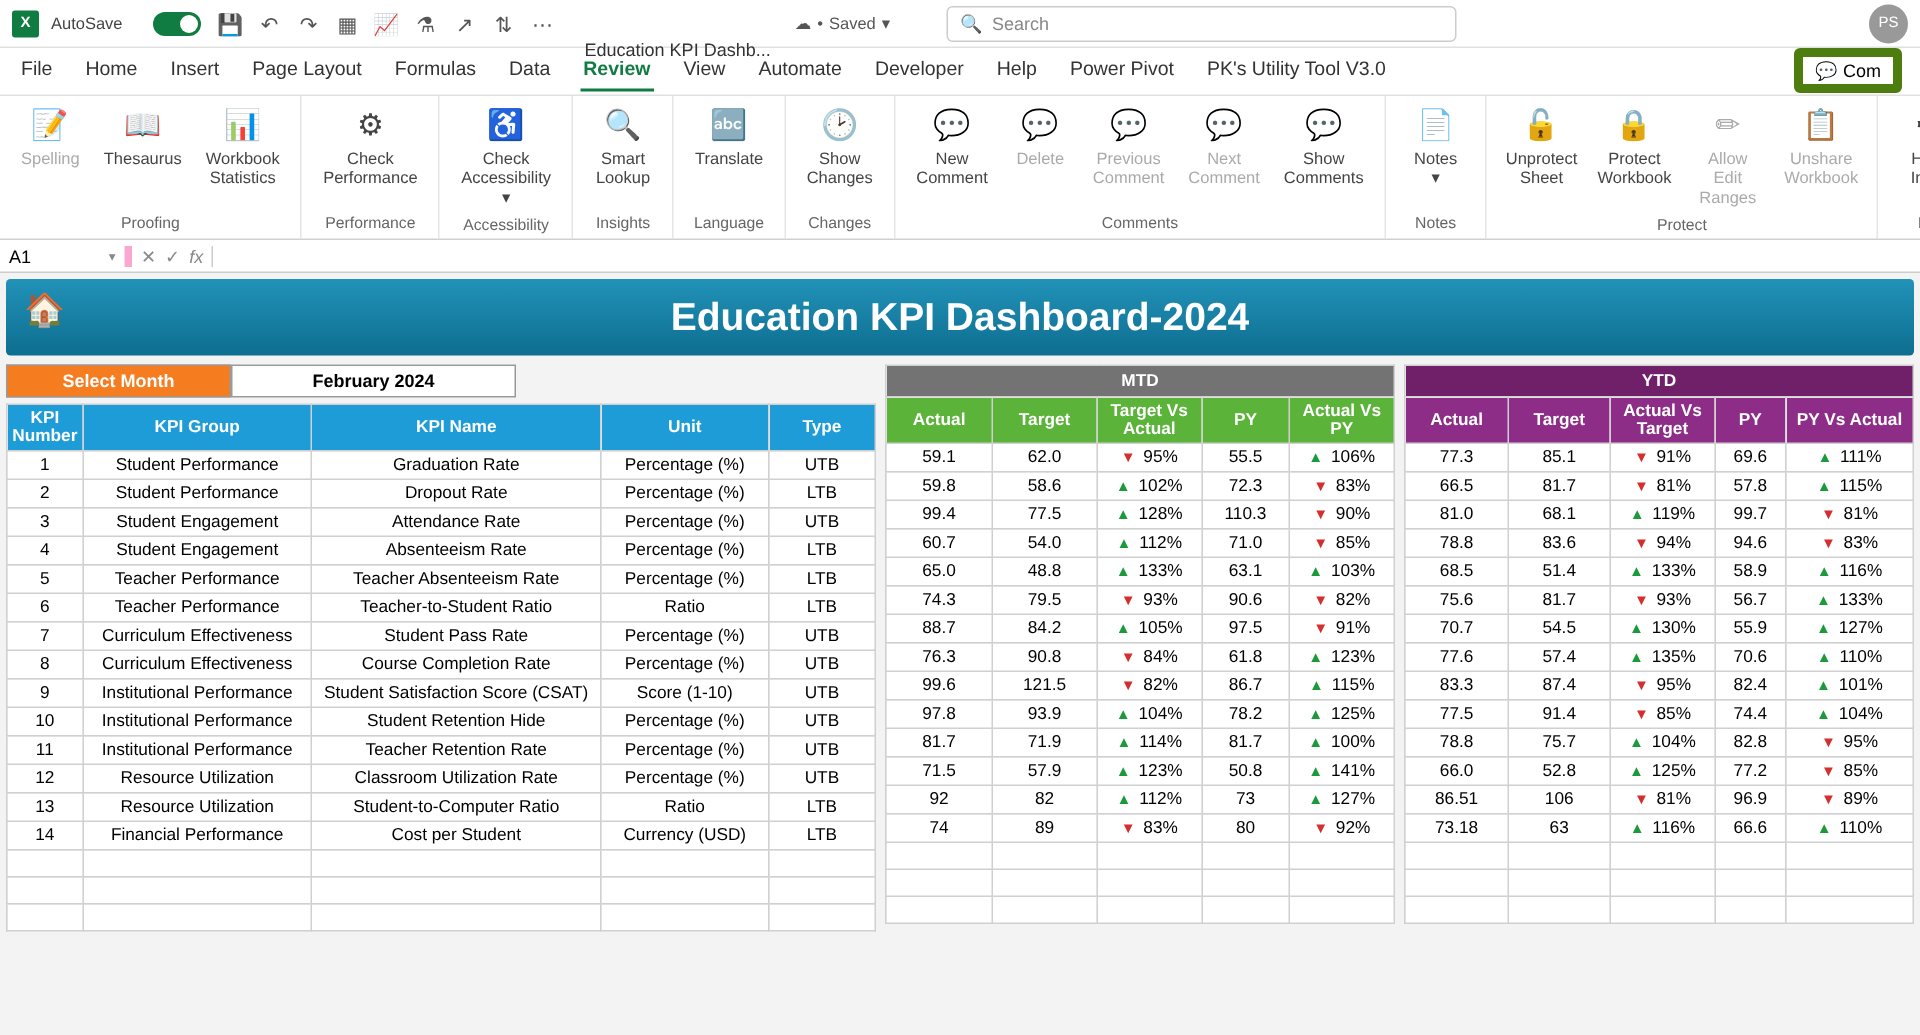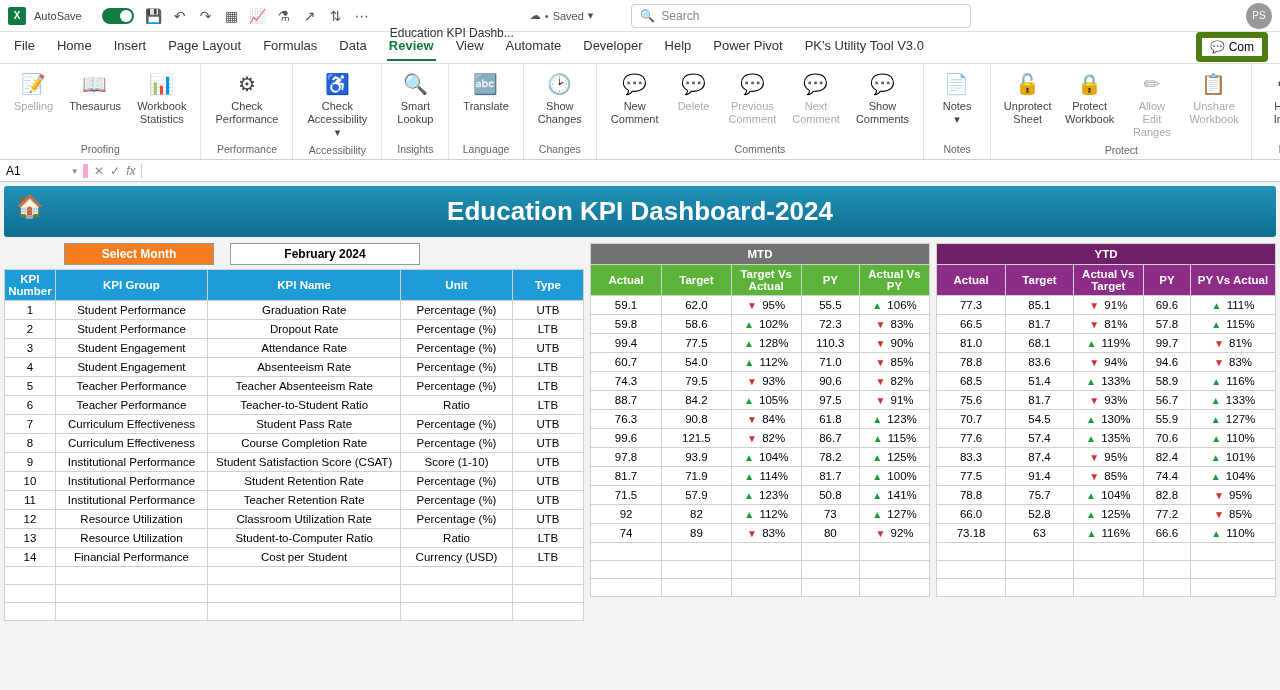--- a/index.html
+++ b/index.html
@@ -277,21 +277,21 @@
 
 <div class="sheet">
   <div class="dash-title">
     <span class="home-icon">🏠</span>
     <span>Education KPI Dashboard-2024</span>
   </div>
 
   <div class="controls-row">
 
     <div class="left-pane">
-      <div class="select-month-row" style="margin-left:60px;gap:16px;">
+      <div class="select-month-row" style="">
         <div class="select-month-label">Select Month</div>
         <div class="select-month-val">February 2024</div>
       </div>
       <table>
         <colgroup>
             <col style="width:50px">
             <col style="width:150px">
             <col style="width:190px">
             <col style="width:110px">
             <col style="width:70px">
@@ -365,21 +365,21 @@
             <tr>
               <td>9</td>
               <td>Institutional Performance</td>
               <td>Student Satisfaction Score (CSAT)</td>
               <td>Score (1-10)</td>
               <td>UTB</td>
             </tr>
             <tr>
               <td>10</td>
               <td>Institutional Performance</td>
-              <td>Student Retention Rate</td>
+              <td>Student Retention Hide</td>
               <td>Percentage (%)</td>
               <td>UTB</td>
             </tr>
             <tr>
               <td>11</td>
               <td>Institutional Performance</td>
               <td>Teacher Retention Rate</td>
               <td>Percentage (%)</td>
               <td>UTB</td>
             </tr>
@@ -473,20 +473,27 @@
               <td><span class="tri down">▼</span> 90%</td>
             </tr>
             <tr>
               <td>60.7</td>
               <td>54.0</td>
               <td><span class="tri up">▲</span> 112%</td>
               <td>71.0</td>
               <td><span class="tri down">▼</span> 85%</td>
             </tr>
             <tr>
+              <td>65.0</td>
+              <td>48.8</td>
+              <td><span class="tri up">▲</span> 133%</td>
+              <td>63.1</td>
+              <td><span class="tri up">▲</span> 103%</td>
+            </tr>
+            <tr>
               <td>74.3</td>
               <td>79.5</td>
               <td><span class="tri down">▼</span> 93%</td>
               <td>90.6</td>
               <td><span class="tri down">▼</span> 82%</td>
             </tr>
             <tr>
               <td>88.7</td>
               <td>84.2</td>
               <td><span class="tri up">▲</span> 105%</td>
@@ -667,20 +674,27 @@
               <td><span class="tri down">▼</span> 95%</td>
             </tr>
             <tr>
               <td>66.0</td>
               <td>52.8</td>
               <td><span class="tri up">▲</span> 125%</td>
               <td>77.2</td>
               <td><span class="tri down">▼</span> 85%</td>
             </tr>
             <tr>
+              <td>86.51</td>
+              <td>106</td>
+              <td><span class="tri down">▼</span> 81%</td>
+              <td>96.9</td>
+              <td><span class="tri down">▼</span> 89%</td>
+            </tr>
+            <tr>
               <td>73.18</td>
               <td>63</td>
               <td><span class="tri up">▲</span> 116%</td>
               <td>66.6</td>
               <td><span class="tri up">▲</span> 110%</td>
             </tr>
             <tr class="blankrow">
               <td></td>
               <td></td>
               <td></td>

